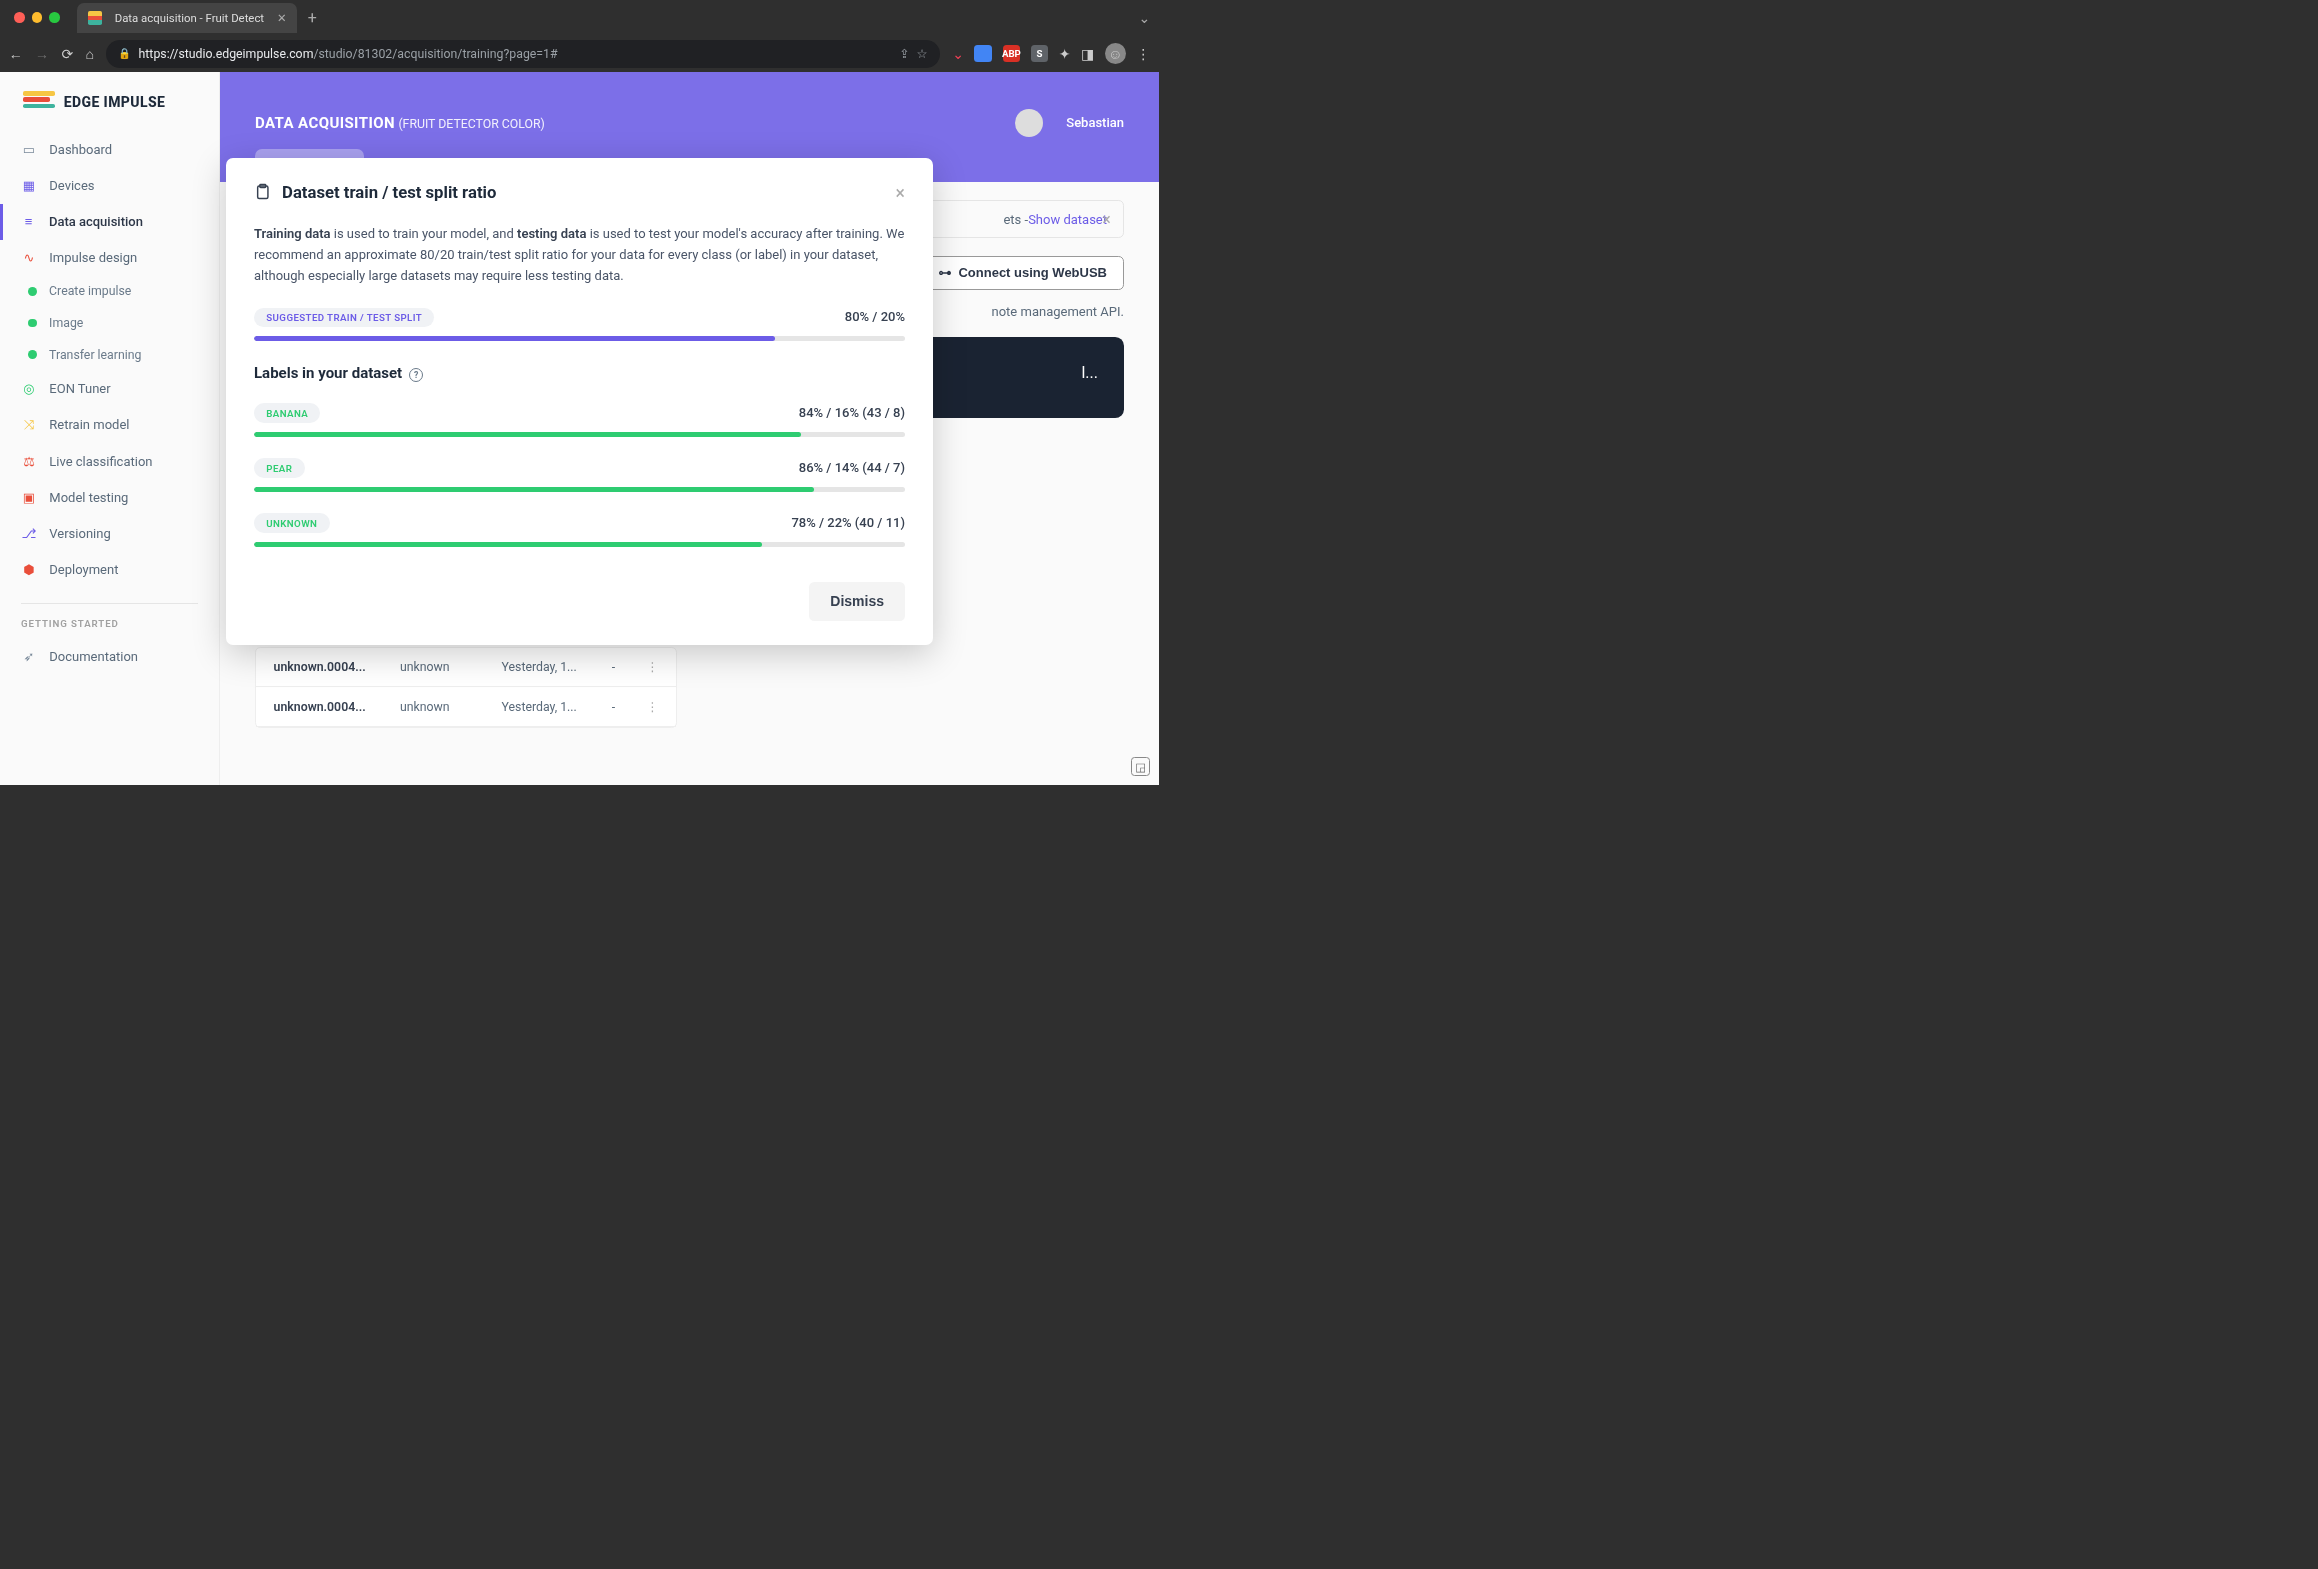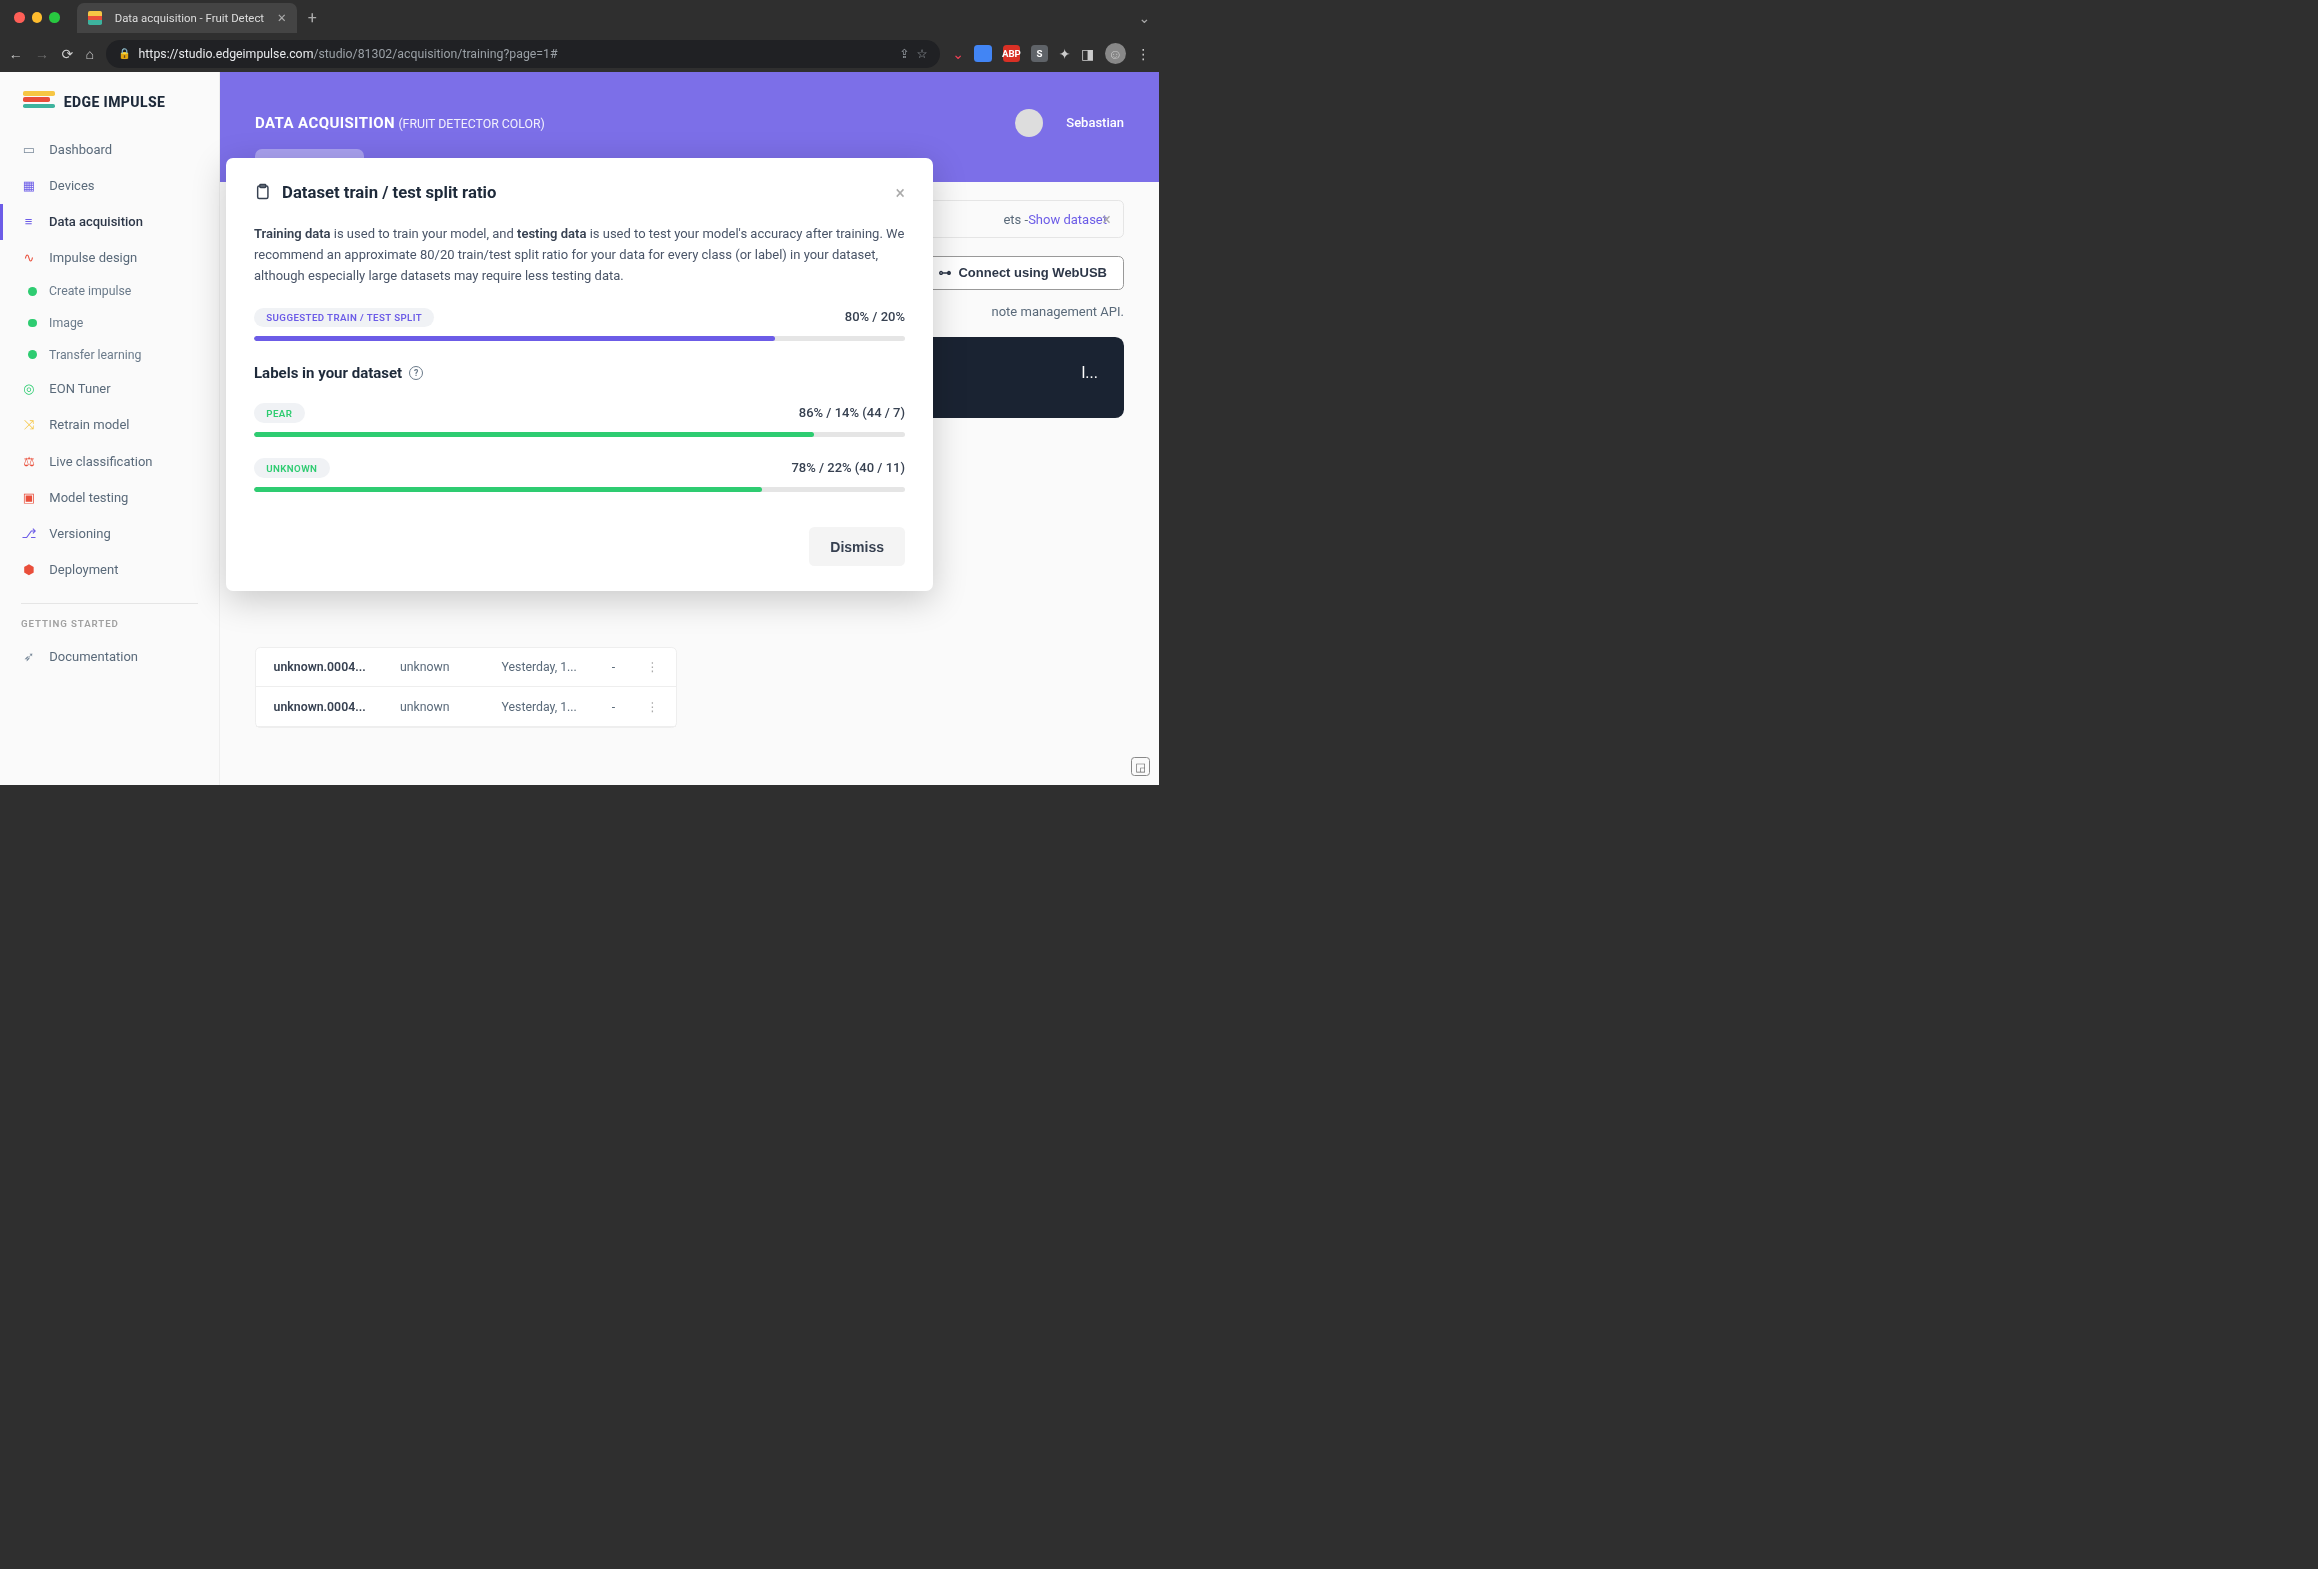--- a/index.html
+++ b/index.html
@@ -299,21 +299,21 @@
 }
 .progress-fill { height: 100%; border-radius: 2.6px; }
 .progress-fill.blue { background: #6c5ce7; }
 .progress-fill.green { background: #2ecc71; }
 .labels-heading {
   margin-top: 23px;
   font-size: 15px;
   font-weight: 700;
   color: #1e2a3a;
   display: flex;
-  align-items: center;
+  align-items: flex-end;
   gap: 7px;
 }
 .help-icon { width: 14px; height: 14px; border: 1.3px solid #6a7a8a; border-radius: 50%; display: inline-flex; align-items: center; justify-content: center; font-size: 8.8px; color: #6a7a8a; }
 .modal-footer { display: flex; justify-content: flex-end; margin-top: 35px; }
 .dismiss-btn {
   background: #f4f4f4;
   border: none;
   border-radius: 5.3px;
   padding: 11.4px 21px;
   font-size: 14px;
@@ -520,20 +520,23 @@
         <div class="progress-fill blue" style="width:80%"></div>
       </div>
     </div>
 
     <div class="labels-heading">
       <span>Labels in your dataset</span>
       <span class="help-icon">?</span>
     </div>
 
     <div id="labels-container">
+        <div class="split-section"><span class="pill green">BANANA</span><span class="ratio-text">84% / 16% (43 / 8)</span><div class="progress">
+            <div class="progress-fill green" style="width:84%"></div>
+          </div></div>
         <div class="split-section"><span class="pill green">PEAR</span><span class="ratio-text">86% / 14% (44 / 7)</span><div class="progress">
             <div class="progress-fill green" style="width:86%"></div>
           </div></div>
         <div class="split-section"><span class="pill green">UNKNOWN</span><span class="ratio-text">78% / 22% (40 / 11)</span><div class="progress">
             <div class="progress-fill green" style="width:78%"></div>
           </div></div>
       </div>
 
     <div class="modal-footer">
       <button class="dismiss-btn"><span>Dismiss</span></button>

